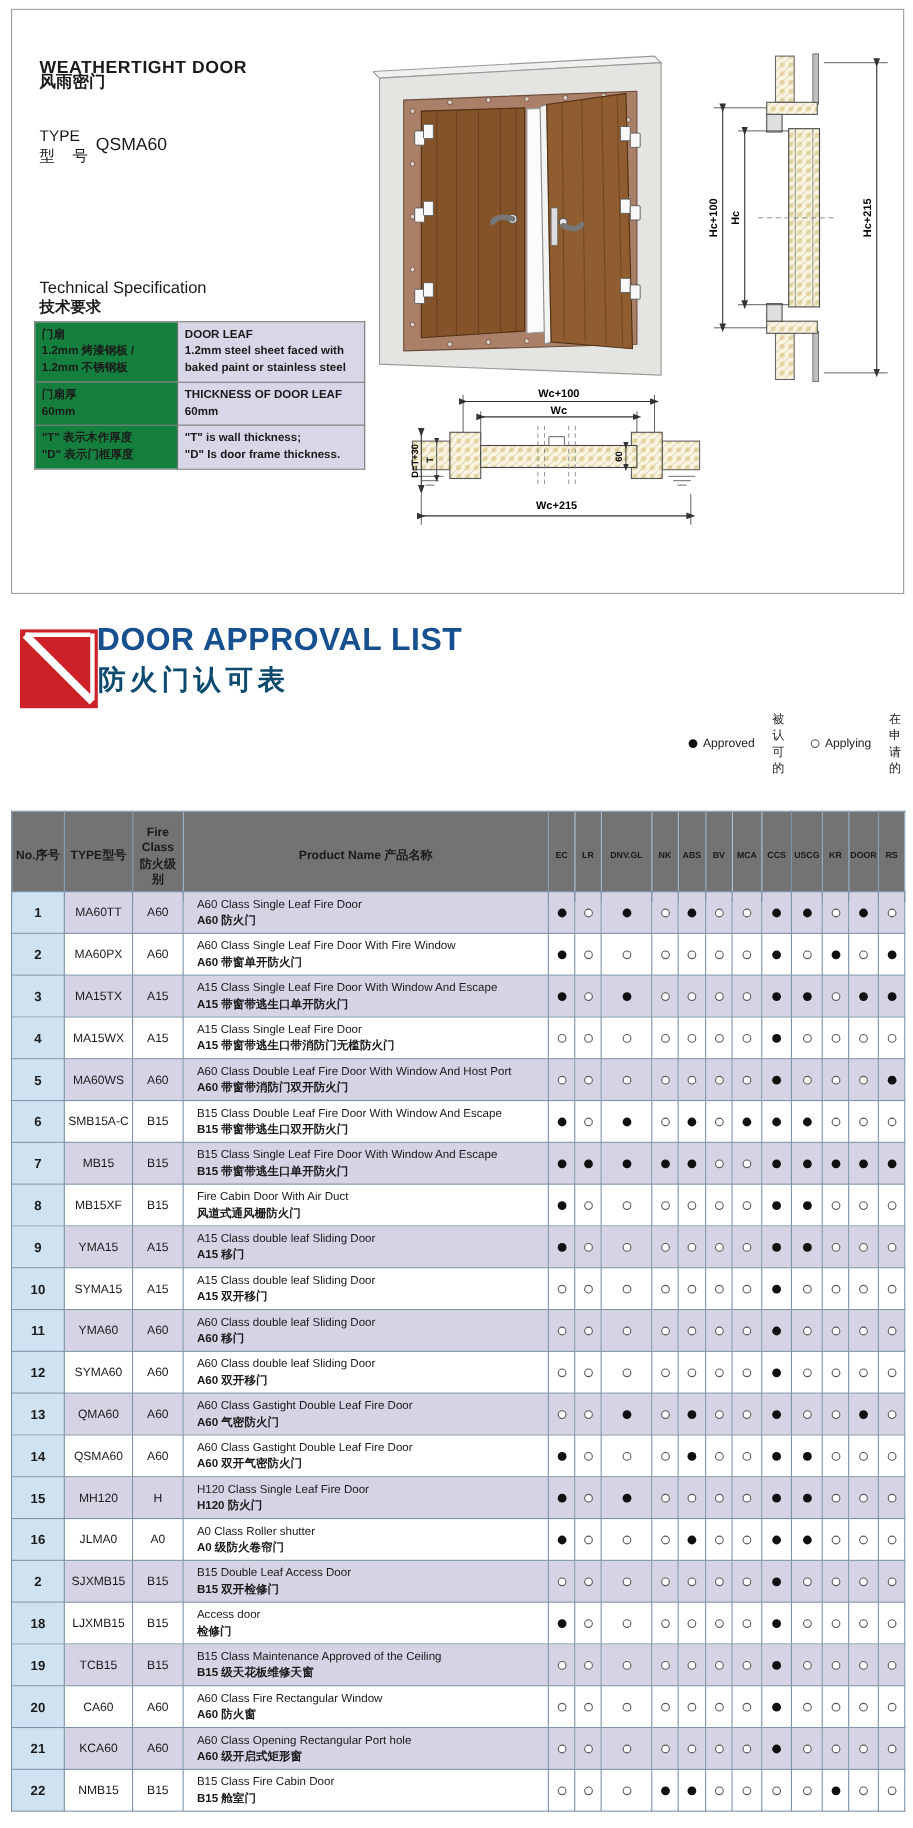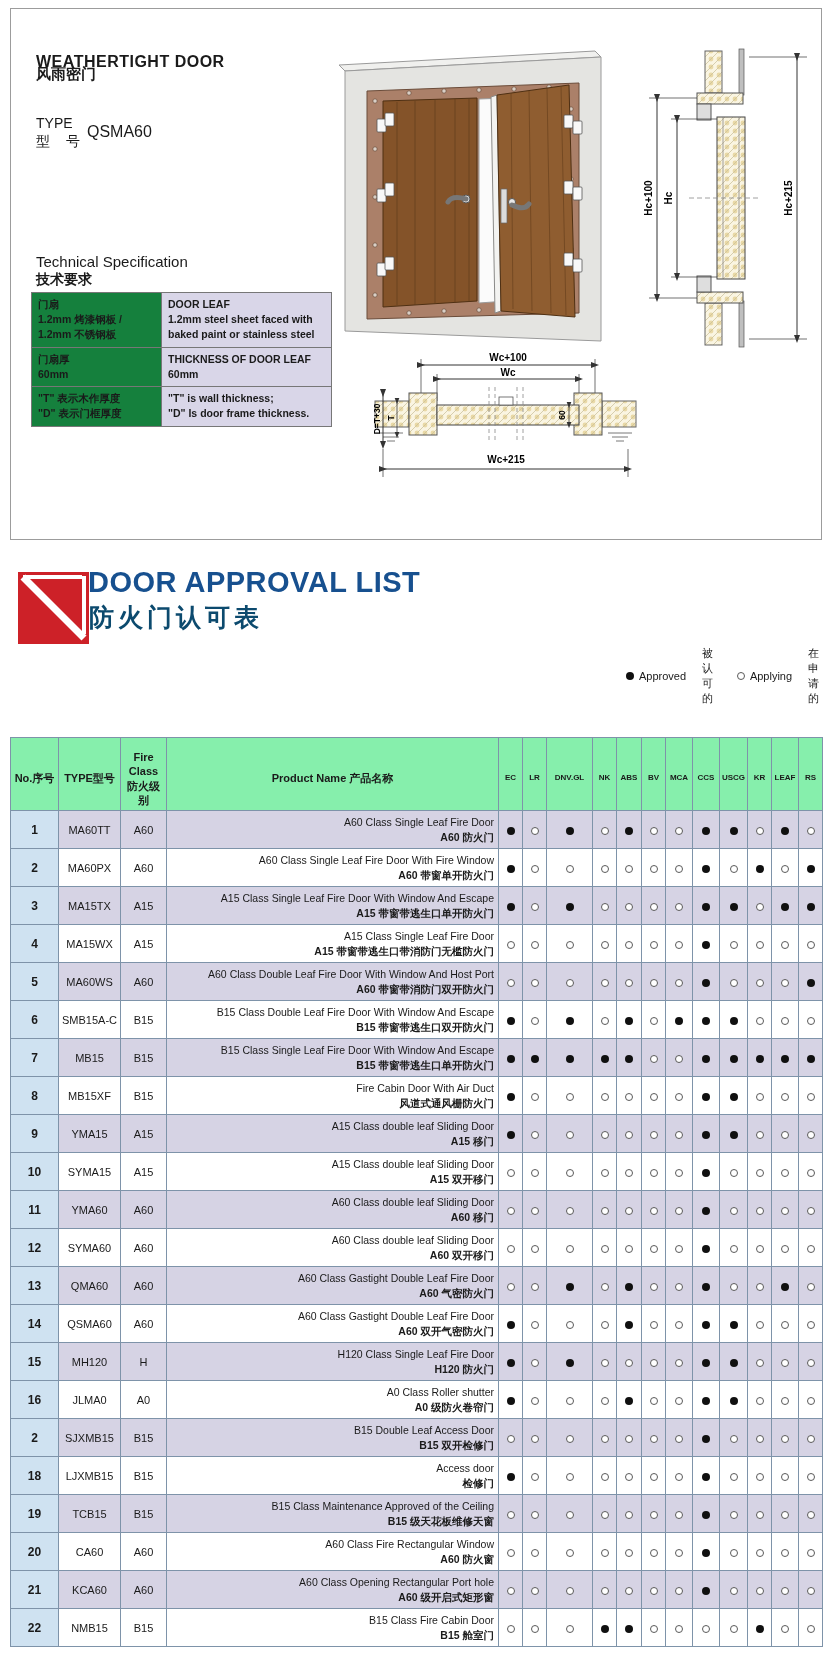--- a/index.html
+++ b/index.html
@@ -41,32 +41,32 @@
   .legend .lg-zh { padding-left:13px; font-weight:400; }
   .dot { display:inline-block; width:8px; height:8px; border-radius:50%; }
   .dot.A { background:#101010; }
   .dot.O { background:#fff; border:1px solid #5a5a5a; width:8px; height:8px; }
 
   
   table.appr { position:absolute; left:10px; border-collapse:collapse; table-layout:fixed; width:812px; }
   table.appr th, table.appr td { border:1px solid #7e93a9; overflow:hidden; }
   #header-table { top:737px; }
   #header-table th {
-    background:#86efac; height:60px; font-size:11px; font-weight:700;
+    background:#737373; height:60px; font-size:11px; font-weight:700;
     text-align:center; vertical-align:middle; white-space:pre-line; line-height:1.3; padding:12px 1px;
   }
   #header-table th.soc { font-size:8px; letter-spacing:0; }
   #body-table { top:810px; }
   #body-table td { height:38px; vertical-align:middle; text-align:center; }
   tr.lav td { background:#d6d3e4; }
   tr.wht td { background:#ffffff; }
   #body-table td.no { background:#cfe2f1 !important; font-size:12px; font-weight:700; }
   #body-table td.type { font-size:11px; }
   #body-table td.cls  { font-size:11px; }
-  #body-table td.name { text-align:right; padding:2px 4px 2px 12px; }
+  #body-table td.name { text-align:left; padding:2px 4px 2px 12px; }
   .nm-en { font-size:10.5px; line-height:1.35; white-space:nowrap; }
   .nm-zh { font-size:10.5px; font-weight:700; line-height:1.35; white-space:nowrap; }
 </style>
 </head>
 <body>
 
 <div class="abs top-box">
   <div class="abs t-title-en">WEATHERTIGHT   DOOR</div>
   <div class="abs t-title-zh">风雨密门</div>
   <div class="abs t-type-en">TYPE</div>
@@ -313,21 +313,21 @@
     <th class="soc">EC</th>
         <th class="soc">LR</th>
         <th class="soc">DNV.GL</th>
         <th class="soc">NK</th>
         <th class="soc">ABS</th>
         <th class="soc">BV</th>
         <th class="soc">MCA</th>
         <th class="soc">CCS</th>
         <th class="soc">USCG</th>
         <th class="soc">KR</th>
-        <th class="soc">LEAF</th>
+        <th class="soc">DOOR</th>
         <th class="soc">RS</th>
       </tr>
   </thead>
 </table>
 
 <table class="appr" id="body-table">
   <colgroup>
       <col style="width: 48px;">
       <col style="width: 62px;">
       <col style="width: 46px;">

